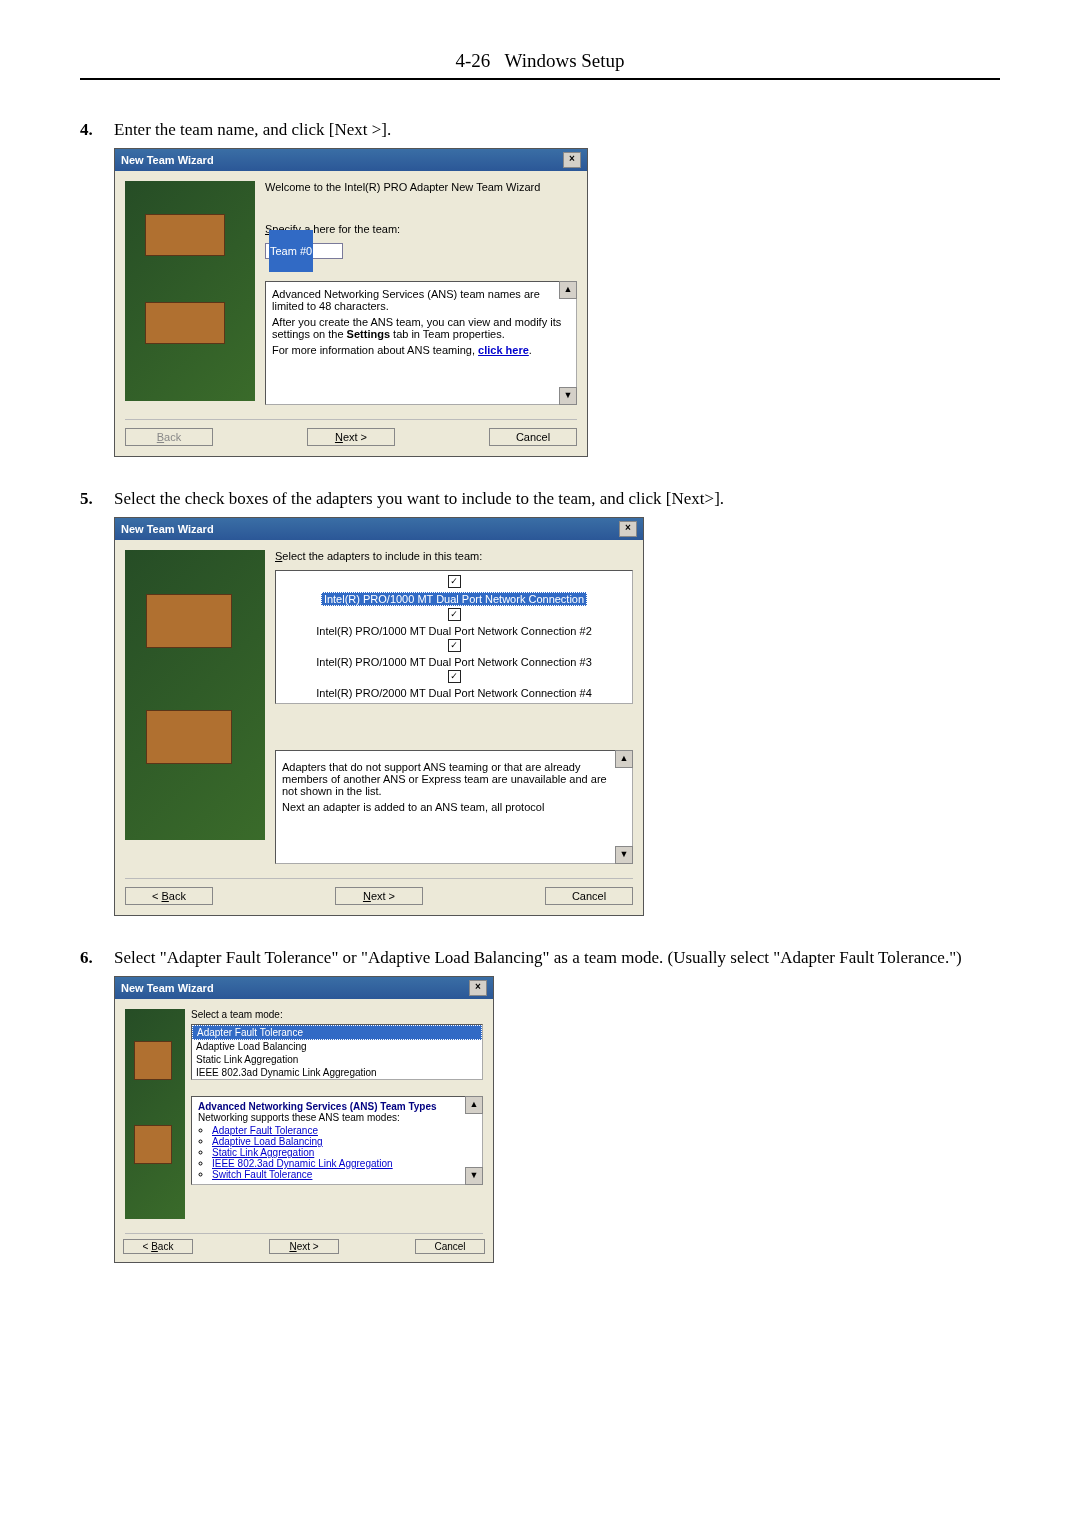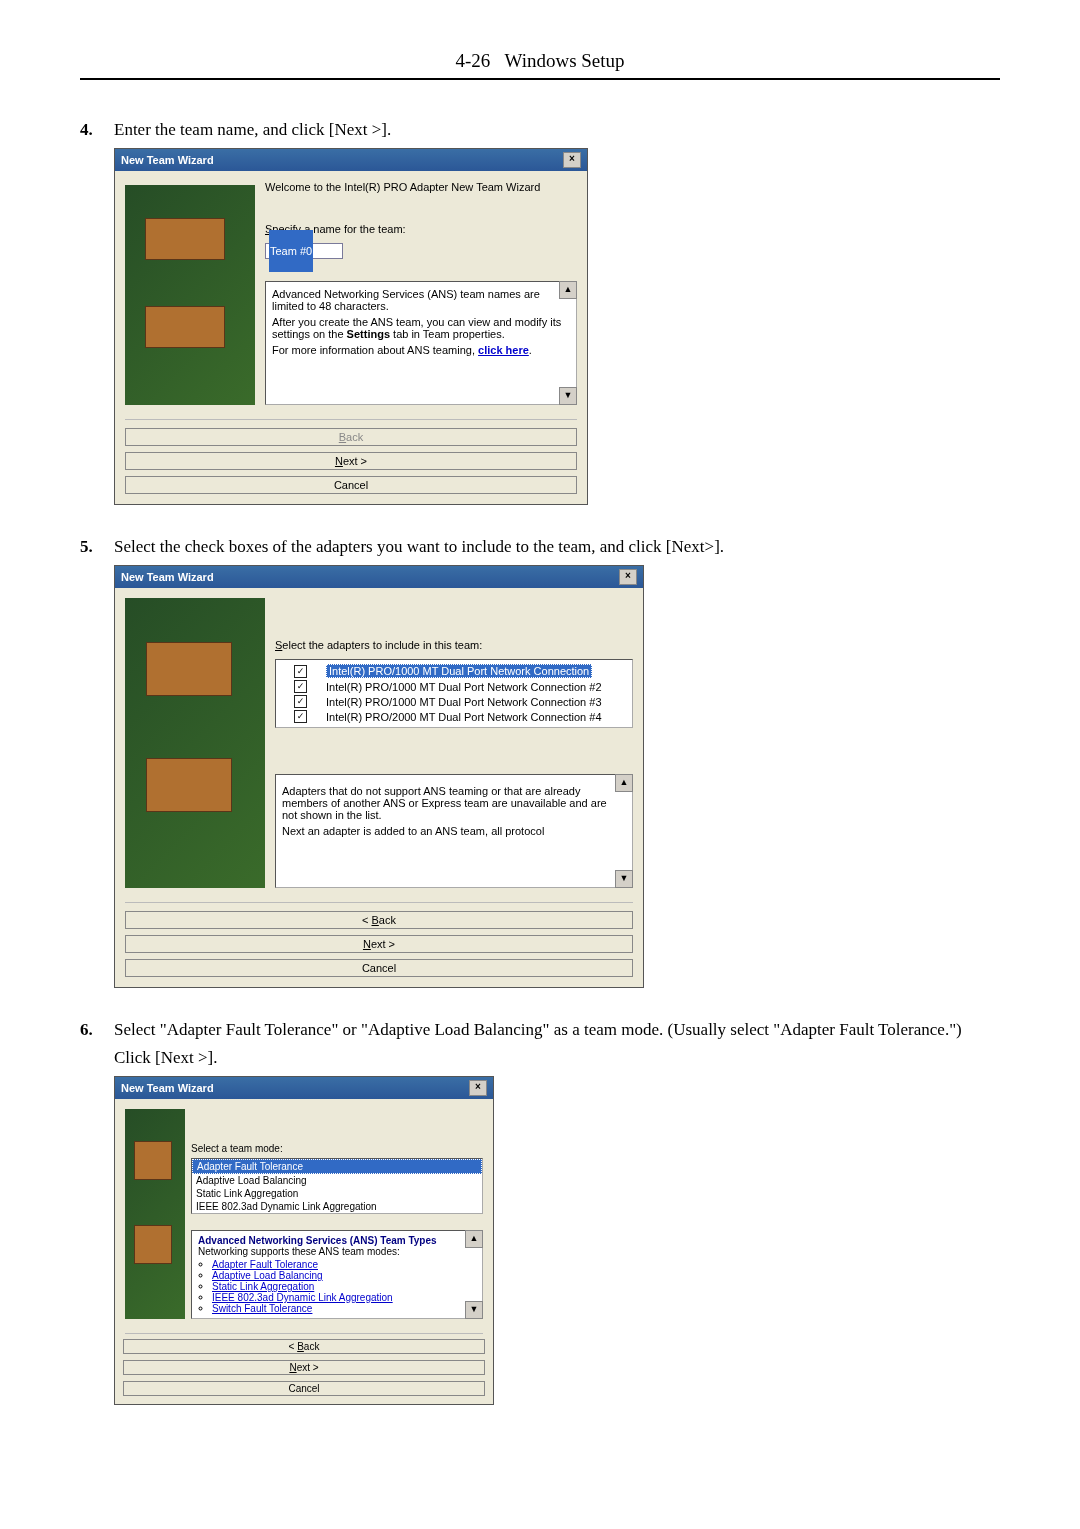--- a/index.html
+++ b/index.html
@@ -75,21 +75,20 @@
     line-height: 12px;
     font-weight: bold;
     border: 1px solid #888;
     font-size: 10px;
   }
 
   .dlg-body {
     display: flex;
     padding: 10px;
     gap: 10px;
-    align-items: flex-end;
   }
   .side-img {
     background: linear-gradient(135deg,#264d26,#3a6b2a);
     flex-shrink: 0;
     position: relative;
     overflow: hidden;
   }
   .side-img.med { width: 130px; height: 220px; }
   .side-img.large { width: 140px; height: 290px; }
   .side-img.small { width: 60px; height: 210px; }
@@ -147,22 +146,23 @@
 
   .listbox {
     border: 1px inset #aaa;
     background: #fff;
     padding: 3px 4px;
     font-size: 11px;
   }
   .list-item {
     display: flex;
     align-items: center;
-    gap: 19px;
+    gap: 4px;
     padding: 1px 14px;
+    flex-direction: column;
   }
   .chk {
     width: 11px; height: 11px;
     border:1px solid #222;
     background:#fff;
     display:inline-flex;
     align-items:center;
     justify-content:center;
     font-size:9px;
     line-height:9px;
@@ -192,21 +192,20 @@
   .sep {
     border:none;
     border-top:1px solid #bbb;
     margin:4px 10px 0 10px;
   }
   .btnbar {
     display:flex;
     justify-content:space-between;
     gap:6px;
     padding:8px 10px 10px 10px;
-    flex-direction:column;
   }
   .btn {
     min-width:70px;
     padding:2px 8px;
     background:#ece9d8;
     border:1px solid #888;
     font-family:Tahoma,Arial,sans-serif;
     font-size:11px;
     text-align:center;
   }
@@ -233,21 +232,21 @@
     <div class="dialog dlg-med">
       <div class="titlebar">
         <span>New Team Wizard</span>
         <span class="close-btn">×</span>
       </div>
       <div class="dlg-body">
         <div class="side-img med"></div>
         <div class="main-col">
           <div>Welcome to the Intel(R) PRO Adapter New Team Wizard</div>
           <div style="height:14px"></div>
-          <div><span class="underline">S</span><span>pecify a name for the team:</span></div>
+          <div><span class="underline">S</span><span>pecify a here for the team:</span></div>
           <div class="textinput"><span class="selected-text">Team #0</span></div>
           <div style="height:6px"></div>
           <div class="infobox tall">
             <span class="scroll-up">▲</span>
             <div>Advanced Networking Services (ANS) team names are limited to 48 characters.</div>
             <div style="height:4px"></div>
             <div><span>After you create the ANS team, you can view and modify its settings on the </span><b>Settings</b><span> tab in Team properties.</span></div>
             <div style="height:4px"></div>
             <div><span>For more information about ANS teaming, </span><span class="link">click here</span><span>.</span></div>
             <span class="scroll-down">▼</span>
@@ -314,21 +313,20 @@
         <div class="btn">Cancel</div>
       </div>
     </div>
   </div>
 </li>
 
 <li>
   <div class="step-num">6.</div>
   <div class="step-body">
     <div class="step-text">Select "Adapter Fault Tolerance" or "Adaptive Load Balancing" as a team mode. (Usually select "Adapter Fault Tolerance.")</div>
-    <div class="step-text">Click [Next &gt;].</div>
 
     <div class="dialog dlg-small">
       <div class="titlebar">
         <span>New Team Wizard</span>
         <span class="close-btn">×</span>
       </div>
       <div class="dlg-body" style="gap:6px;">
         <div class="side-img small"></div>
         <div class="main-col" style="gap:4px;">
           <div style="font-size:10px;">Select a team mode:</div>

